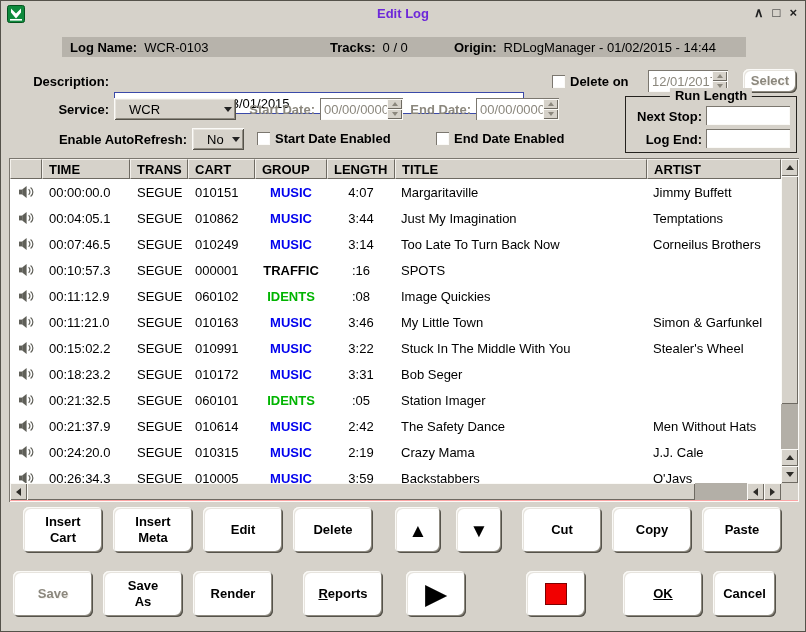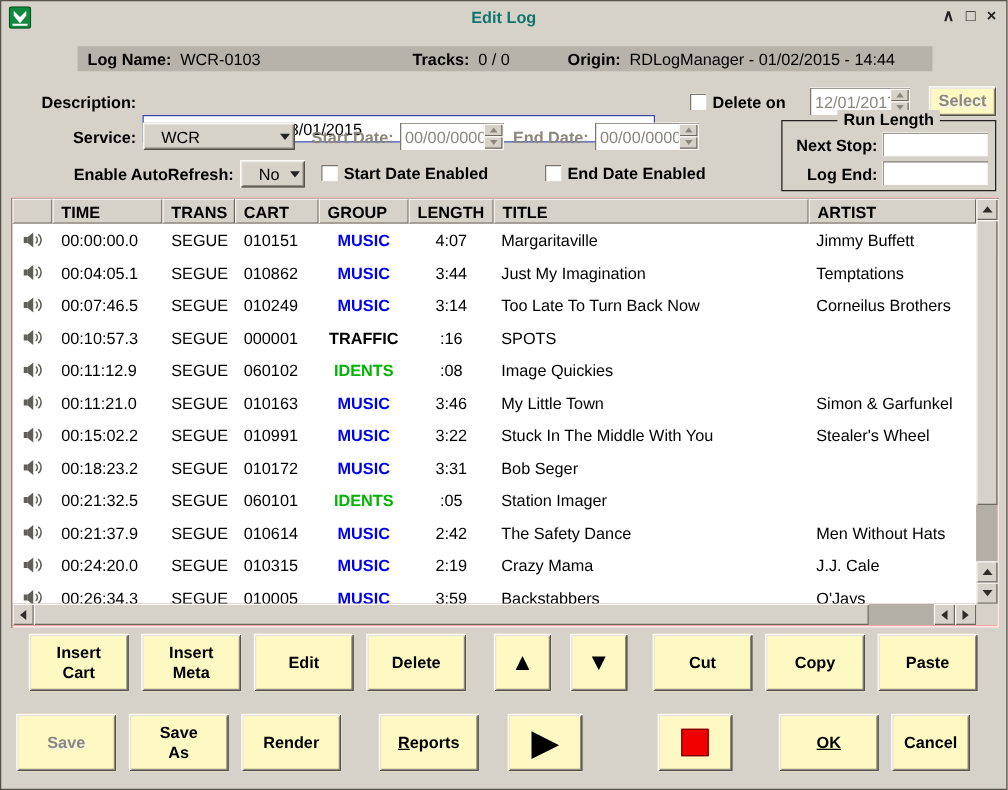--- a/index.html
+++ b/index.html
@@ -2,21 +2,21 @@
 <html><head>
 <meta charset="utf-8">
 <style>
   html,body{margin:0;padding:0;background:#8f8b84;}
   .window{position:relative;width:806px;height:632px;background:#d6d2ca;font-family:"Liberation Sans",sans-serif;border:1px solid #55524a;overflow:hidden;box-sizing:border-box;}
   .window *{box-sizing:border-box;}
 
   
   .titlebar{position:absolute;left:0;top:0;width:100%;height:26px;}
   .app-icon{position:absolute;left:6px;top:4px;width:18px;height:18px;}
-  .title{position:absolute;left:0;right:0;top:5px;text-align:center;font-weight:bold;font-size:13px;color:#0f766e;}
+  .title{position:absolute;left:0;right:0;top:5px;text-align:center;font-weight:bold;font-size:13px;color:#6d28d9;}
   .win-controls{position:absolute;right:8px;top:4px;display:flex;gap:9px;}
   .wbtn{font-size:13px;font-weight:bold;color:#222;line-height:16px;cursor:default;}
 
   
   .info-band{position:absolute;left:61px;top:36px;width:684px;height:20px;background:#b7b3ab;}
   .info-group{position:absolute;top:3px;font-size:13px;white-space:nowrap;color:#000;}
   .info-group b{font-weight:bold;}
   .info-group .val{margin-left:7px;font-weight:normal;}
 
   
@@ -80,24 +80,24 @@
           box-shadow:inset 1px 1px 0 #fbfaf7,inset -1px -1px 0 #6e6a62;}
   .hthumb{position:absolute;top:0;left:17px;width:668px;height:17px;background:#d6d2ca;
           box-shadow:inset 1px 1px 0 #fbfaf7,inset -1px -1px 0 #6e6a62;}
   .tri-u.s{border-width:4px;border-bottom-width:5px;border-bottom-color:#2e2c28;}
   .tri-d.s{border-width:4px;border-top-width:5px;border-top-color:#2e2c28;}
   .tri-l{width:0;height:0;border:4px solid transparent;border-left:none;border-right:5px solid #2e2c28;}
   .tri-r{width:0;height:0;border:4px solid transparent;border-right:none;border-left:5px solid #2e2c28;}
   .sb-corner{position:absolute;right:1px;top:325px;width:17px;height:17px;background:#d6d2ca;}
 
   
-  .btn{position:absolute;background:#fef9c3;color:#000;font-weight:bold;font-size:13px;
+  .btn{position:absolute;background:#ffffff;color:#000;font-weight:bold;font-size:13px;
        display:flex;align-items:center;justify-content:center;text-align:center;
        white-space:pre-line;line-height:1.25;cursor:default;
-       box-shadow:inset 1px 1px 0 #fbfaf7,inset -1px -1px 0 #55524a,inset 2px 2px 0 #e7e4de,inset -2px -2px 0 #8e8a80;}
+       box-shadow:inset 1px 1px 0 #fbfaf7,inset -1px -1px 0 #55524a,inset 2px 2px 0 #e7e4de,inset -2px -2px 0 #8e8a80;border-radius:6px;}
   .btn.dis{color:#8b877d;text-shadow:1px 1px 0 #f6f4f0;}
   .glyph20{font-size:19px;line-height:19px;}
   .glyph28{font-size:27px;line-height:27px;}
   .stop-sq{width:22px;height:22px;background:#f20000;border:1px solid #7d0000;}
   .u{text-decoration:underline;}
 </style>
 </head>
 <body>
 
 <div class="window">

